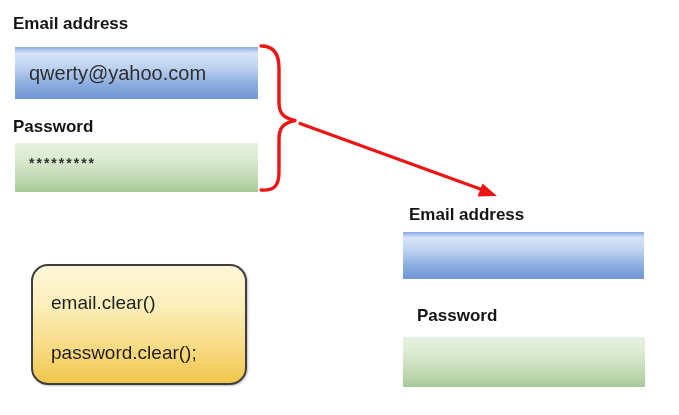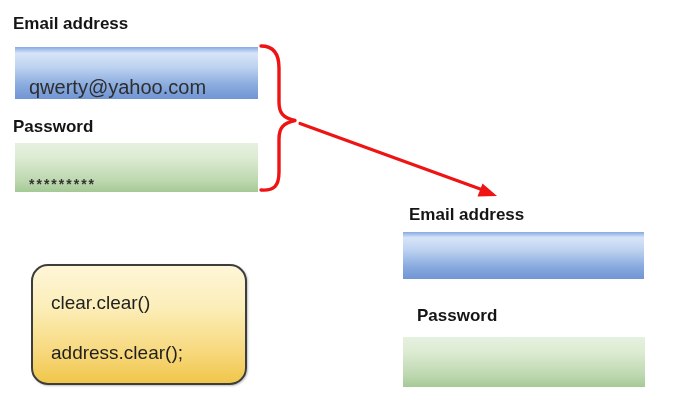--- a/index.html
+++ b/index.html
@@ -18,21 +18,21 @@
     position: absolute;
     font-size: 17px;
     color: #151515;
     white-space: nowrap;
     font-weight: bold;
   }
 
   .input-box {
     position: absolute;
     display: flex;
-    align-items: flex-end;
+    align-items: center;
   }
 
   .input-blue {
     background: linear-gradient(180deg, #86a9e2 0%, #d7e4f7 12%, #bed3f0 38%, #88aade 74%, #7195d5 100%);
   }
 
   .input-green {
     background: linear-gradient(180deg, #e6f1e0 0%, #dcebd2 30%, #bcd7ae 78%, #a5c996 100%);
   }
 
@@ -141,17 +141,17 @@
     <span class="input-text"></span>
   </div>
 
   <div class="field-label lbl-password-after">Password</div>
 
   <div class="input-box input-green box-password-after">
     <span class="input-text"></span>
   </div>
 
   <div class="code-box">
-    <div class="code-line code-line-1">clear.clear()</div>
-    <div class="code-line code-line-2">address.clear();</div>
+    <div class="code-line code-line-1">email.clear()</div>
+    <div class="code-line code-line-2">password.clear();</div>
   </div>
 
 </div>
 
 </body></html>

